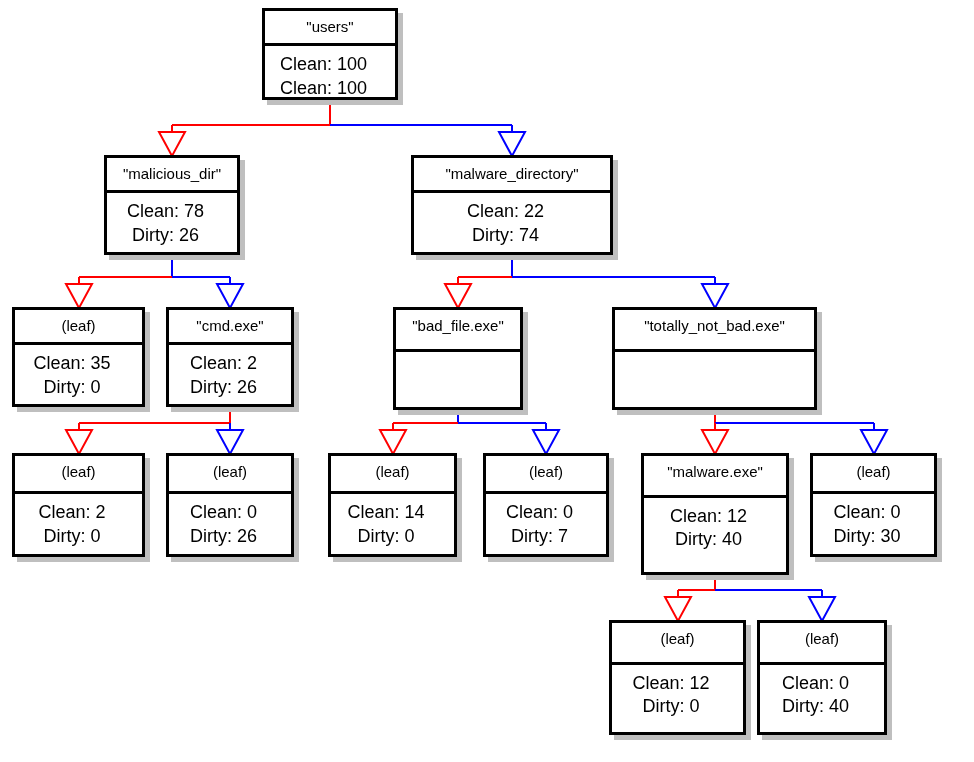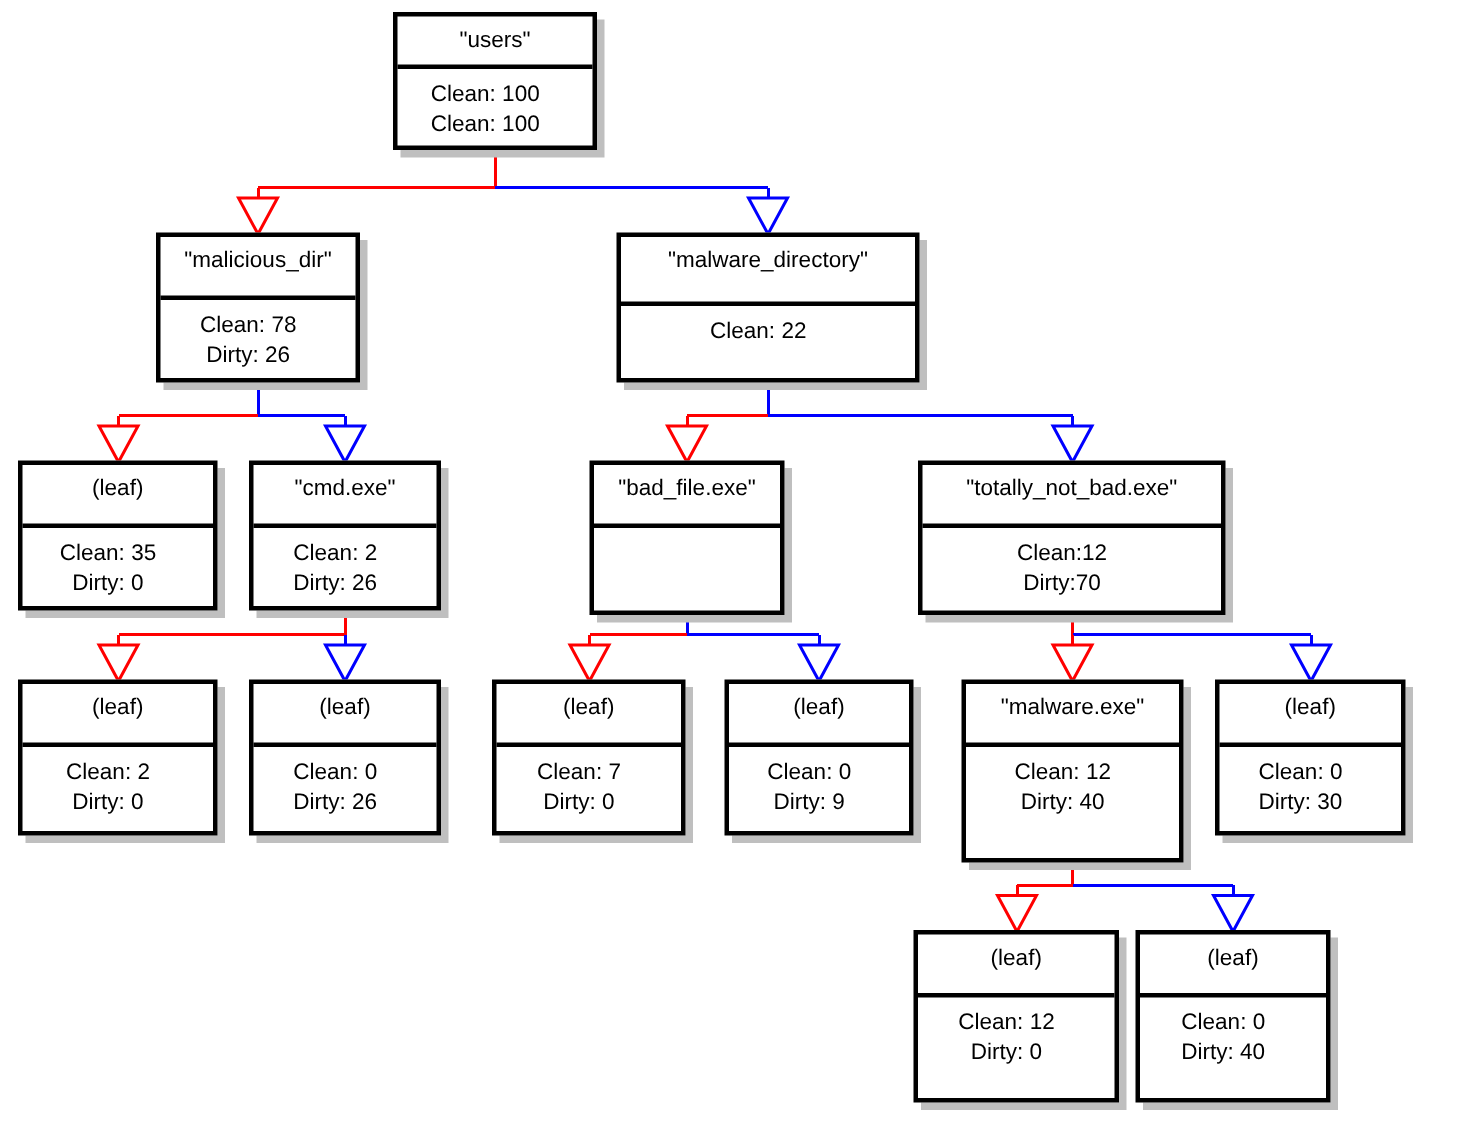--- a/index.html
+++ b/index.html
@@ -54,21 +54,21 @@
     color: #000000;
     line-height: 1.15;
     padding: 7px 6px 8px 6px;
     white-space: nowrap;
   }
 
   .node-body {
     box-sizing: border-box;
     flex: 1 1 auto;
     text-align: center;
-    font-size: 15px;
+    font-size: 18px;
     color: #000000;
     line-height: 1.30;
     padding: 7px 19px 6px 6px;
     white-space: nowrap;
   }
 
   .node-body .stat {
     display: block;
   }
 </style>
@@ -139,20 +139,21 @@
       <div class="node-header" style="height: 46px;">"malicious_dir"</div>
       <div class="node-body">
         <span class="stat">Clean: 78</span>
         <span class="stat">Dirty: 26</span>
       </div>
     </div>
     <div class="node" style="left: 411px; top: 155px; width: 202px; height: 100px;">
       <div class="node-header" style="height: 46px;">"malware_directory"</div>
       <div class="node-body">
         <span class="stat">Clean: 22</span>
+        <span class="stat">Dirty: 74</span>
       </div>
     </div>
     <div class="node" style="left: 12px; top: 307px; width: 133px; height: 100px;">
       <div class="node-header" style="height: 42px;">(leaf)</div>
       <div class="node-body">
         <span class="stat">Clean: 35</span>
         <span class="stat">Dirty: 0</span>
       </div>
     </div>
     <div class="node" style="left: 166px; top: 307px; width: 128px; height: 100px;">
@@ -160,51 +161,47 @@
       <div class="node-body">
         <span class="stat">Clean: 2</span>
         <span class="stat">Dirty: 26</span>
       </div>
     </div>
     <div class="node" style="left: 393px; top: 307px; width: 130px; height: 103px;">
       <div class="node-header" style="height: 42px;">"bad_file.exe"</div>
     </div>
     <div class="node" style="left: 612px; top: 307px; width: 205px; height: 103px;">
       <div class="node-header" style="height: 42px;">"totally_not_bad.exe"</div>
-      <div class="node-body">
-        <span class="stat">Clean:12</span>
-        <span class="stat">Dirty:70</span>
-      </div>
     </div>
     <div class="node" style="left: 12px; top: 453px; width: 133px; height: 104px;">
       <div class="node-header" style="height: 42px;">(leaf)</div>
       <div class="node-body">
         <span class="stat">Clean: 2</span>
         <span class="stat">Dirty: 0</span>
       </div>
     </div>
     <div class="node" style="left: 166px; top: 453px; width: 128px; height: 104px;">
       <div class="node-header" style="height: 42px;">(leaf)</div>
       <div class="node-body">
         <span class="stat">Clean: 0</span>
         <span class="stat">Dirty: 26</span>
       </div>
     </div>
     <div class="node" style="left: 328px; top: 453px; width: 129px; height: 104px;">
       <div class="node-header" style="height: 42px;">(leaf)</div>
       <div class="node-body">
-        <span class="stat">Clean: 7</span>
+        <span class="stat">Clean: 14</span>
         <span class="stat">Dirty: 0</span>
       </div>
     </div>
     <div class="node" style="left: 483px; top: 453px; width: 126px; height: 104px;">
       <div class="node-header" style="height: 42px;">(leaf)</div>
       <div class="node-body">
         <span class="stat">Clean: 0</span>
-        <span class="stat">Dirty: 9</span>
+        <span class="stat">Dirty: 7</span>
       </div>
     </div>
     <div class="node" style="left: 641px; top: 453px; width: 148px; height: 122px;">
       <div class="node-header" style="height: 42px;">"malware.exe"</div>
       <div class="node-body">
         <span class="stat">Clean: 12</span>
         <span class="stat">Dirty: 40</span>
       </div>
     </div>
     <div class="node" style="left: 810px; top: 453px; width: 127px; height: 104px;">

